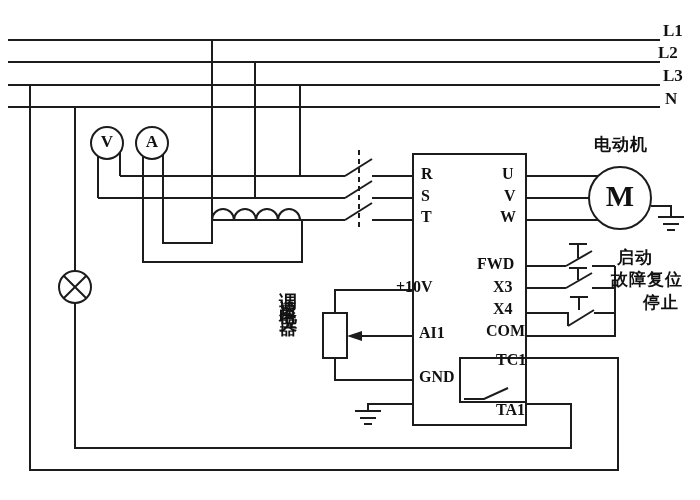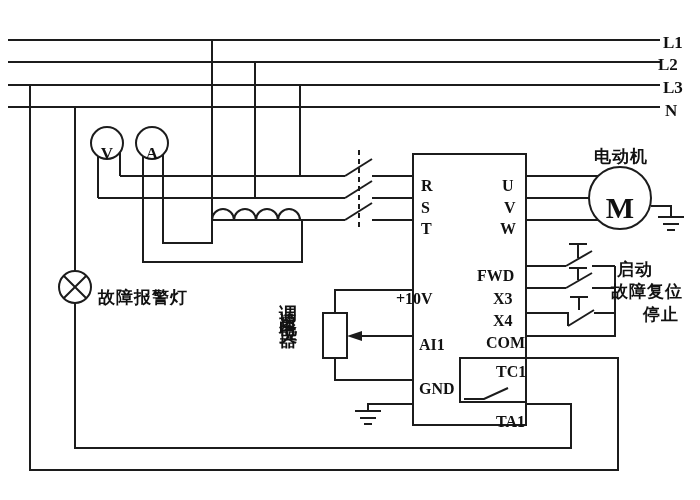--- a/index.html
+++ b/index.html
@@ -1,21 +1,21 @@
 <!DOCTYPE html>
 <html><head>
 <meta charset="utf-8">
 <style>
   html,body{margin:0;padding:0;}
   body{width:700px;height:500px;background:#ffffff;position:relative;
        font-family:"Liberation Serif","DejaVu Serif",serif;}
   #stage{position:absolute;left:0;top:0;width:700px;height:500px;}
   #wires{position:absolute;left:0;top:0;}
   .lbl{position:absolute;color:#111;font-weight:bold;font-size:16px;
-       line-height:1.05;white-space:nowrap;margin-top:12px;}
+       line-height:1.05;white-space:nowrap;}
   .cjk{font-size:17px;letter-spacing:1px;}
   .rail{font-size:17px;}
   .term{font-size:16px;}
   .meter{width:22px;text-align:center;font-size:17px;}
   .motor-m{width:44px;text-align:center;font-size:30px;}
   .ctr{text-align:center;font-family:Liberation Serif, serif;}
   .vert{writing-mode:vertical-rl;text-orientation:upright;
         letter-spacing:7px;font-size:18px;}
 </style>
 </head>
@@ -106,21 +106,20 @@
   <span class="lbl rail" style="left:658px;top:44px">L2</span>
   <span class="lbl rail" style="left:663px;top:67px">L3</span>
   <span class="lbl rail" style="left:665px;top:90px">N</span>
 
   <span class="lbl meter" style="left:96px;top:133px">V</span>
   <span class="lbl meter" style="left:141px;top:133px">A</span>
 
   <span class="lbl cjk ctr" style="left:584px;top:136px;width:74px">电动机</span>
   <span class="lbl motor-m" style="left:598px;top:180px">M</span>
 
-  <span class="lbl cjk" style="left:98px;top:277px">故障报警灯</span>
 
   <span class="lbl cjk vert" style="left:278px;top:277px">调速电位器</span>
 
   <span class="lbl term" style="left:421px;top:166px">R</span>
   <span class="lbl term" style="left:421px;top:188px">S</span>
   <span class="lbl term" style="left:421px;top:209px">T</span>
   <span class="lbl term" style="left:502px;top:166px">U</span>
   <span class="lbl term" style="left:504px;top:188px">V</span>
   <span class="lbl term" style="left:500px;top:209px">W</span>
   <span class="lbl term" style="left:477px;top:256px">FWD</span>

